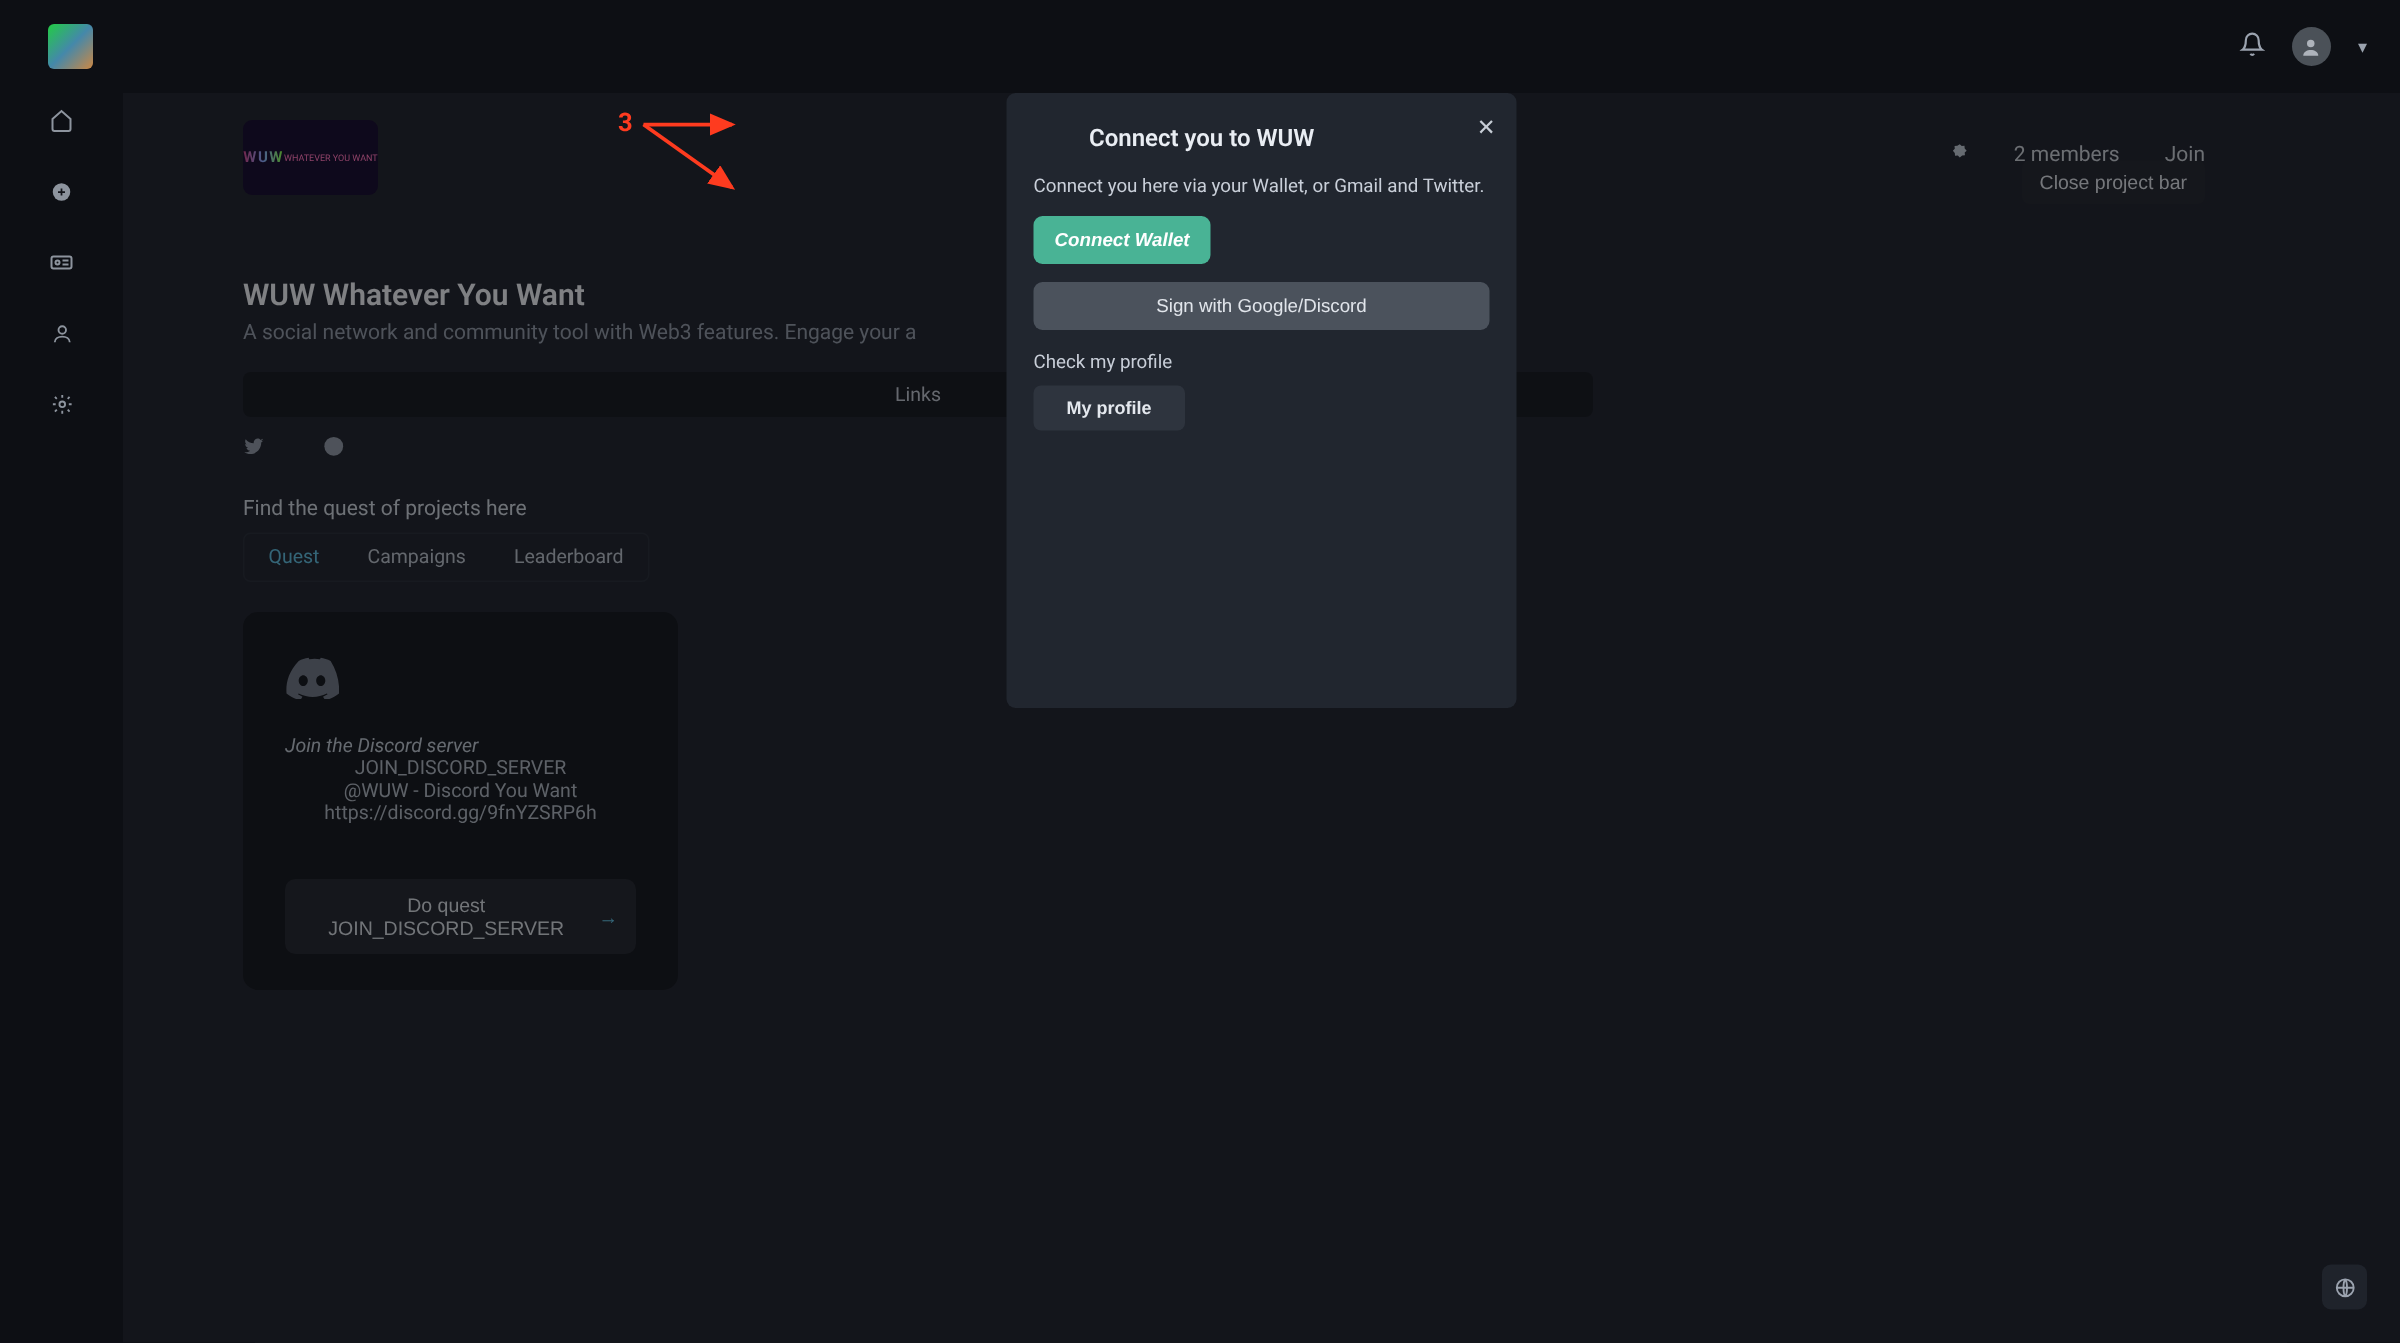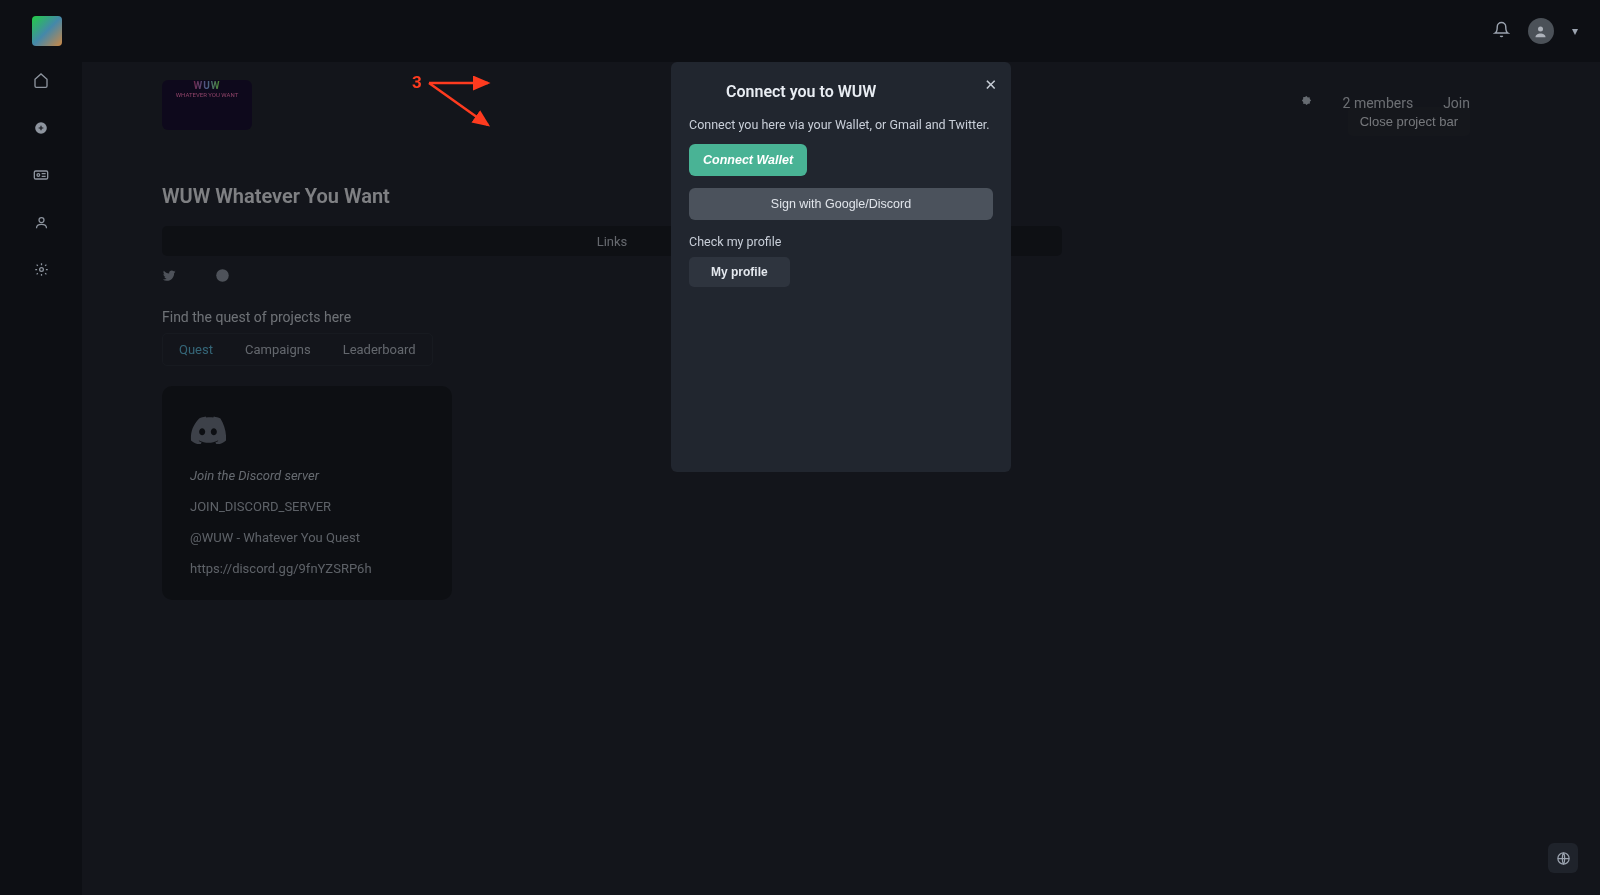--- a/index.html
+++ b/index.html
@@ -65,22 +65,22 @@
   .project-logo-row {
     display:flex;
     align-items:flex-start;
     justify-content:space-between;
   }
   .project-logo {
     width:90px; height:50px;
     background:#1a1032;
     border-radius:6px;
     display:flex;
-    flex-direction:column;
     align-items:center;
+    justify-content:center;
     font-size:8px;
     color:#c7a3ff;
     margin-bottom:6px;
     position:relative;
   }
   .project-logo .wuw-text { font-weight:bold; font-size:10px; letter-spacing:1px; background:linear-gradient(90deg,#c48,#8af,#8f4); -webkit-background-clip:text; -webkit-text-fill-color:transparent; }
   .project-logo .sub { font-size:6px; color:#f7b; }
   .project-meta-row {
     display:flex;
     align-items:center;
@@ -103,21 +103,21 @@
   .tab-itm:first-child { color:#5eb8d9; }
   .quest-card {
     margin-top:20px;
     width:290px;
     background:#181b22;
     border-radius:10px;
     padding:30px 28px 24px;
   }
   .disc-icon { color:#6f7684; width:36px; height:36px; }
   .q-join { font-style:italic; color:#b8c0cb; font-size:13px; margin-top:16px; }
-  .q-line { color:#a9b1bc; font-size:13px; margin-top:16px; }
+  .q-line { color:#a9b1bc; font-size:13px; margin-top:0;text-align:center; }
   .do-quest-btn {
     margin-top:36px;
     background:#262a33;
     border:none;
     border-radius:7px;
     padding:10px 12px;
     color:#cfd4db;
     font-size:13px;
     display:flex; align-items:center; gap:6px;
     cursor:pointer;
@@ -270,20 +270,21 @@
           <span class="badge-ico">
             <svg width="13" height="13" viewBox="0 0 24 24" fill="currentColor">
                 <path d="M12 2l2.4 2.4 3.4-.3.3 3.4L20.5 10l-2.4 2.4.3 3.4-3.4.3L12 18.5l-2.4-2.4-3.4.3-.3-3.4L3.5 10l2.4-2.4-.3-3.4 3.4-.3z"></path>
               </svg>
           </span>
           <span class="members">2 members</span>
           <span class="join">Join</span>
         </div>
       </div>
       <h2 class="proj-title">WUW Whatever You Want</h2>
+      <p class="proj-desc">A social network and community tool with Web3 features. Engage your a</p>
       <div class="links-bar">Links</div>
       <div class="social-row">
         <span>
           <svg width="15" height="15" viewBox="0 0 24 24" fill="currentColor">
               <path d="M22 5.8c-.8.4-1.6.6-2.5.7.9-.5 1.6-1.4 1.9-2.4-.8.5-1.8.9-2.7 1.1C17.9 4.3 16.8 3.8 15.6 3.8c-2.3 0-4.2 1.9-4.2 4.2 0 .3 0 .6.1.9C8 8.7 4.9 7 2.9 4.4c-.4.6-.6 1.4-.6 2.2 0 1.5.7 2.7 1.9 3.5-.7 0-1.4-.2-1.9-.5v.1c0 2 1.4 3.7 3.3 4.1-.3.1-.7.1-1.1.1-.3 0-.5 0-.8-.1.5 1.7 2.1 2.9 3.9 2.9-1.4 1.1-3.2 1.8-5.2 1.8-.3 0-.7 0-1-.1 1.8 1.2 4 1.9 6.3 1.9 7.5 0 11.7-6.3 11.7-11.7v-.5c.8-.6 1.5-1.3 2-2.2z"></path>
             </svg>
         </span>
         <span>
           <svg width="15" height="15" viewBox="0 0 24 24" fill="currentColor">
               <circle cx="12" cy="12" r="10"></circle>
@@ -297,22 +298,26 @@
         <div class="tab-itm">Leaderboard</div>
       </div>
       <div class="quest-card">
         <div class="disc-icon">
           <svg width="36" height="28" viewBox="0 0 71 55" fill="currentColor">
               <path d="M60 5c-4-2-9-3-13-4l-1 2c-5-1-9-1-14 0l-1-2c-5 1-9 2-13 4C4 20 1 34 2 48c6 5 12 7 18 9l3-5c-2-1-4-2-6-3l1-1c12 6 25 6 37 0l1 1c-2 1-4 2-6 3l3 5c6-2 12-4 18-9 1-16-3-30-11-43zM24 38c-3 0-6-3-6-7s3-7 6-7 6 3 6 7-3 7-6 7zm23 0c-3 0-6-3-6-7s3-7 6-7 6 3 6 7-3 7-6 7z"></path>
             </svg>
         </div>
         <div class="q-join">Join the Discord server</div>
         <div class="q-line">JOIN_DISCORD_SERVER</div>
-        <div class="q-line">@WUW - Whatever You Quest</div>
+        <div class="q-line">@WUW - Discord You Want</div>
         <div class="q-line">https://discord.gg/9fnYZSRP6h</div>
+        <button class="do-quest-btn">
+          <span>Do quest JOIN_DISCORD_SERVER</span>
+          <span class="arrow">→</span>
+        </button>
       </div>
     </div>
   </div>
 </div>
 
 <div class="modal-wrap">
   <div class="modal">
     <span class="modal-close">✕</span>
     <div class="modal-title">Connect you to WUW</div>
     <div class="modal-sub">Connect you here via your Wallet, or Gmail and Twitter.</div>

